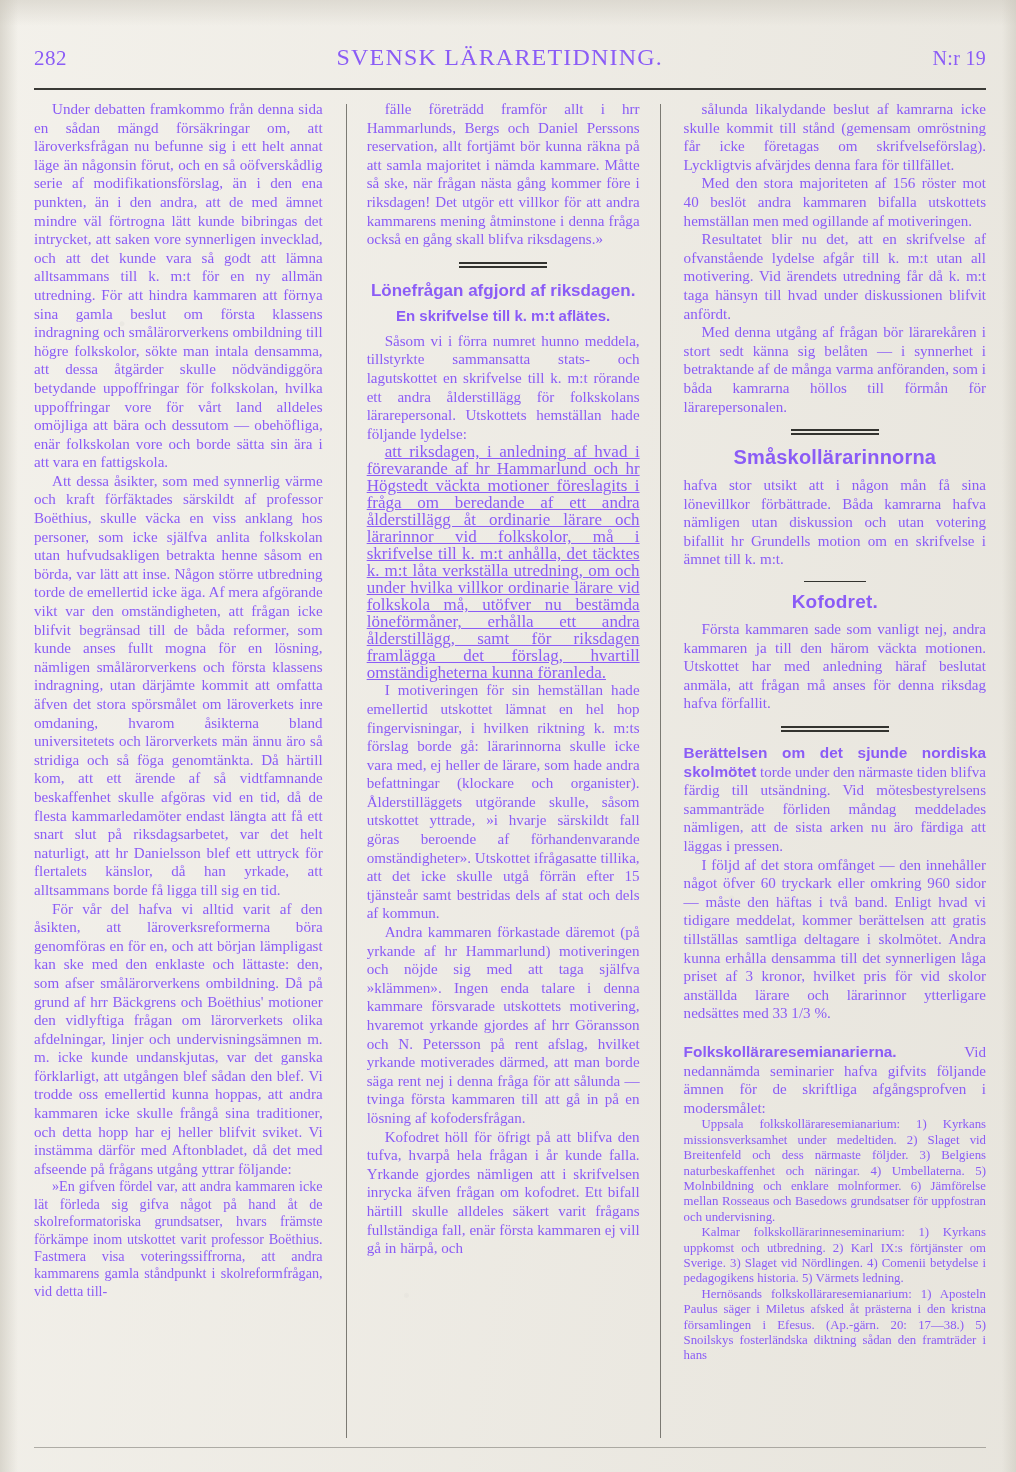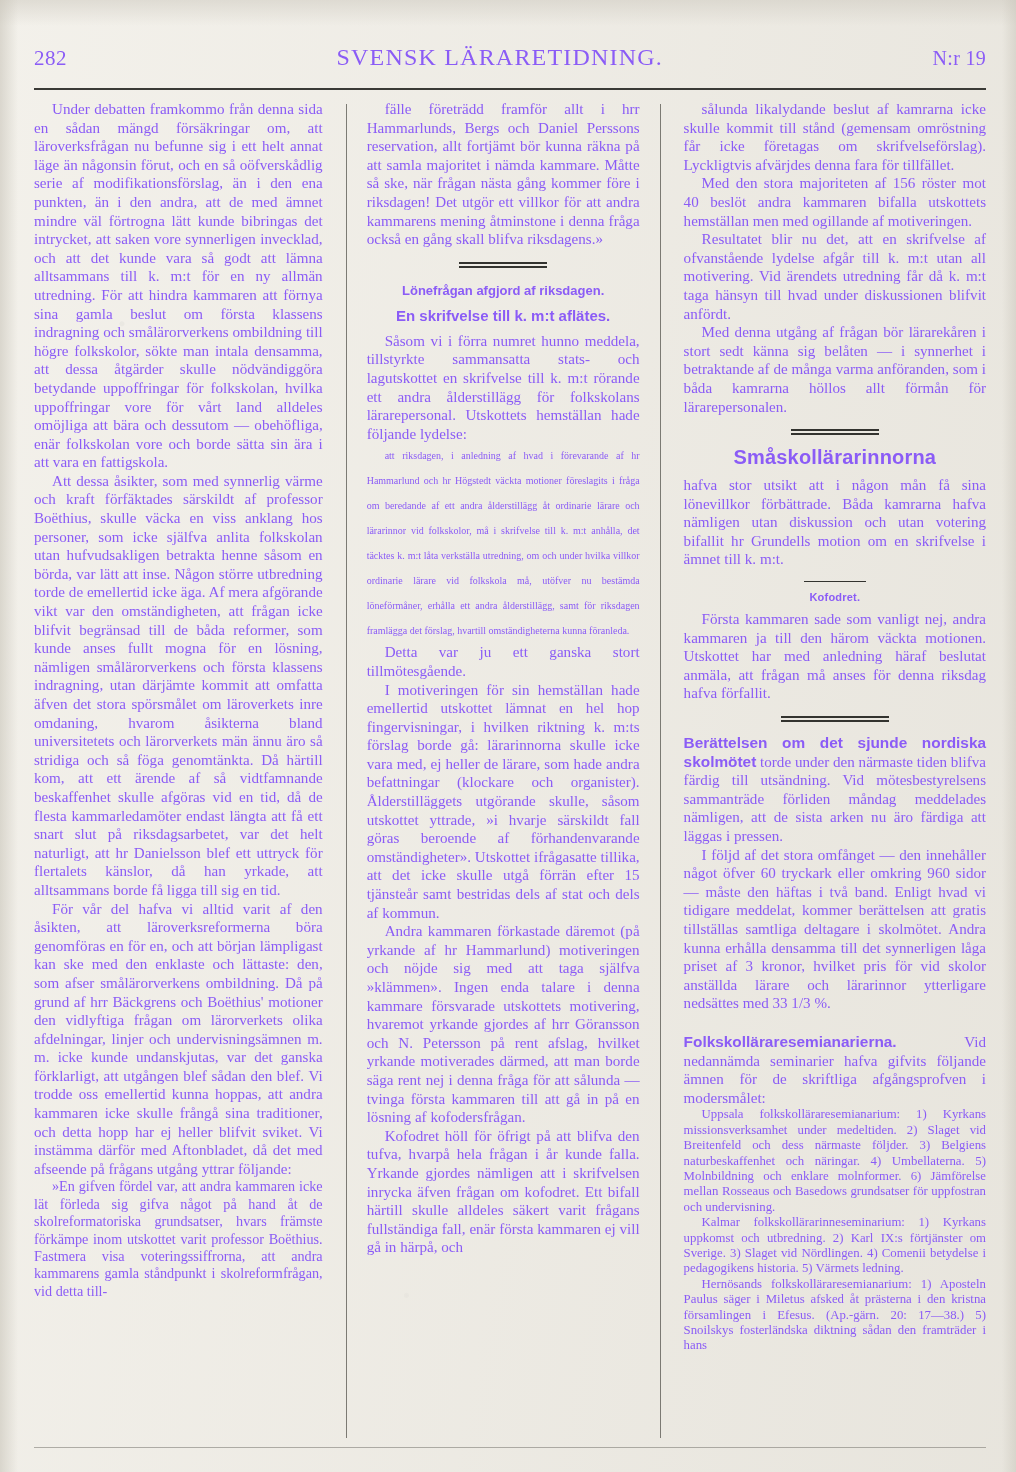--- a/index.html
+++ b/index.html
@@ -124,22 +124,23 @@
   p {
     margin: 0;
     font-size: 15.1px;
     line-height: 18.6px;
     text-align: justify;
     text-indent: 18px;
     hyphens: auto;
   }
   p.noindent { text-indent: 0; }
   p.small {
-    font-size: 10px;
-    line-height: 25px;
+    font-size: 17px;
+    line-height: 17px;
+    text-decoration: underline;
   }
   p.tiny {
     font-size: 12.8px;
     line-height: 15.4px;
   }
   .quote {
     font-size: 14.2px;
     line-height: 17.4px;
   }
 
@@ -152,21 +153,21 @@
     height: 2px;
   }
   .hr-double.wide { width: 108px; }
   .hr-single {
     margin: 12px auto 9px;
     width: 62px;
     border-top: 1.5px solid #33332f;
   }
   h2.head {
     font-family: "Liberation Sans", sans-serif;
-    font-size: 13px;
+    font-size: 17px;
     line-height: 24px;
     font-weight: bold;
     text-align: center;
     margin: 2px 0 4px;
   }
   h3.subhead {
     font-family: "Liberation Sans", sans-serif;
     font-size: 15px;
     font-weight: bold;
     text-align: center;
@@ -174,21 +175,21 @@
   }
   h3.sechead {
     font-family: "Liberation Sans", sans-serif;
     font-size: 20px;
     font-weight: bold;
     text-align: center;
     margin: 4px 0 7px;
     letter-spacing: .2px;
   }
   h3.sechead.small {
-    font-size: 11px;
+    font-size: 19px;
   }
   .runin {
     font-family: "Liberation Sans", sans-serif;
     font-weight: bold;
     font-size: 15.4px;
   }
   .runin-para {
     margin-top: 12px;
     text-indent: 0;
   }
@@ -222,31 +223,30 @@
 
     <div class="col col-2">
       <p>fälle företrädd framför allt i hrr Hammarlunds, Bergs och Daniel Perssons reservation, allt fortjämt bör kunna räkna på att samla majoritet i nämda kammare. Måtte så ske, när frågan nästa gång kommer före i riksdagen! Det utgör ett villkor för att andra kammarens mening åtminstone i denna fråga också en gång skall blifva riksdagens.»</p>
 
       <div class="hr-double"></div>
       <h2 class="head">Lönefrågan afgjord af riksdagen.</h2>
       <h3 class="subhead">En skrifvelse till k. m:t aflätes.</h3>
 
       <p>Såsom vi i förra numret hunno meddela, tillstyrkte sammansatta stats- och lagutskottet en skrifvelse till k. m:t rörande ett andra ålderstillägg för folkskolans lärarepersonal. Utskottets hemställan hade följande lydelse:</p>
       <p class="small">att riksdagen, i anledning af hvad i förevarande af hr Hammarlund och hr Högstedt väckta motioner föreslagits i fråga om beredande af ett andra ålderstillägg åt ordinarie lärare och lärarinnor vid folkskolor, må i skrifvelse till k. m:t anhålla, det täcktes k. m:t låta verkställa utredning, om och under hvilka villkor ordinarie lärare vid folkskola må, utöfver nu bestämda löneförmåner, erhålla ett andra ålderstillägg, samt för riksdagen framlägga det förslag, hvartill omständigheterna kunna föranleda.</p>
-      <p>Detta var ju ett ganska stort tillmötesgående.</p>
       <p>I motiveringen för sin hemställan hade emellertid utskottet lämnat en hel hop fingervisningar, i hvilken riktning k. m:ts förslag borde gå: lärarinnorna skulle icke vara med, ej heller de lärare, som hade andra befattningar (klockare och organister). Ålderstilläggets utgörande skulle, såsom utskottet yttrade, »i hvarje särskildt fall göras beroende af förhandenvarande omständigheter». Utskottet ifrågasatte tillika, att det icke skulle utgå förrän efter 15 tjänsteår samt bestridas dels af stat och dels af kommun.</p>
       <p>Andra kammaren förkastade däremot (på yrkande af hr Hammarlund) motiveringen och nöjde sig med att taga själfva »klämmen». Ingen enda talare i denna kammare försvarade utskottets motivering, hvaremot yrkande gjordes af hrr Göransson och N. Petersson på rent afslag, hvilket yrkande motiverades därmed, att man borde säga rent nej i denna fråga för att sålunda — tvinga första kammaren till att gå in på en lösning af kofodersfrågan.</p>
       <p>Kofodret höll för öfrigt på att blifva den tufva, hvarpå hela frågan i år kunde falla. Yrkande gjordes nämligen att i skrifvelsen inrycka äfven frågan om kofodret. Ett bifall härtill skulle alldeles säkert varit frågans fullständiga fall, enär första kammaren ej vill gå in härpå, och</p>
     </div>
 
     <div class="col col-3">
       <p>sålunda likalydande beslut af kamrarna icke skulle kommit till stånd (gemensam omröstning får icke företagas om skrifvelseförslag). Lyckligtvis afvärjdes denna fara för tillfället.</p>
       <p>Med den stora majoriteten af 156 röster mot 40 beslöt andra kammaren bifalla utskottets hemställan men med ogillande af motiveringen.</p>
       <p>Resultatet blir nu det, att en skrifvelse af ofvanstående lydelse afgår till k. m:t utan all motivering. Vid ärendets utredning får då k. m:t taga hänsyn till hvad under diskussionen blifvit anfördt.</p>
-      <p>Med denna utgång af frågan bör lärarekåren i stort sedt känna sig belåten — i synnerhet i betraktande af de många varma anföranden, som i båda kamrarna höllos allt förmån för lärarepersonalen.</p>
+      <p>Med denna utgång af frågan bör lärarekåren i stort sedt känna sig belåten — i synnerhet i betraktande af de många varma anföranden, som i båda kamrarna höllos till förmån för lärarepersonalen.</p>
 
       <div class="hr-double"></div>
       <h3 class="sechead">Småskollärarinnorna</h3>
       <p class="noindent">hafva stor utsikt att i någon mån få sina lönevillkor förbättrade. Båda kamrarna hafva nämligen utan diskussion och utan votering bifallit hr Grundells motion om en skrifvelse i ämnet till k. m:t.</p>
 
       <div class="hr-single"></div>
       <h3 class="sechead small">Kofodret.</h3>
       <p>Första kammaren sade som vanligt nej, andra kammaren ja till den härom väckta motionen. Utskottet har med anledning häraf beslutat anmäla, att frågan må anses för denna riksdag hafva förfallit.</p>
 
       <div class="hr-double wide"></div>

